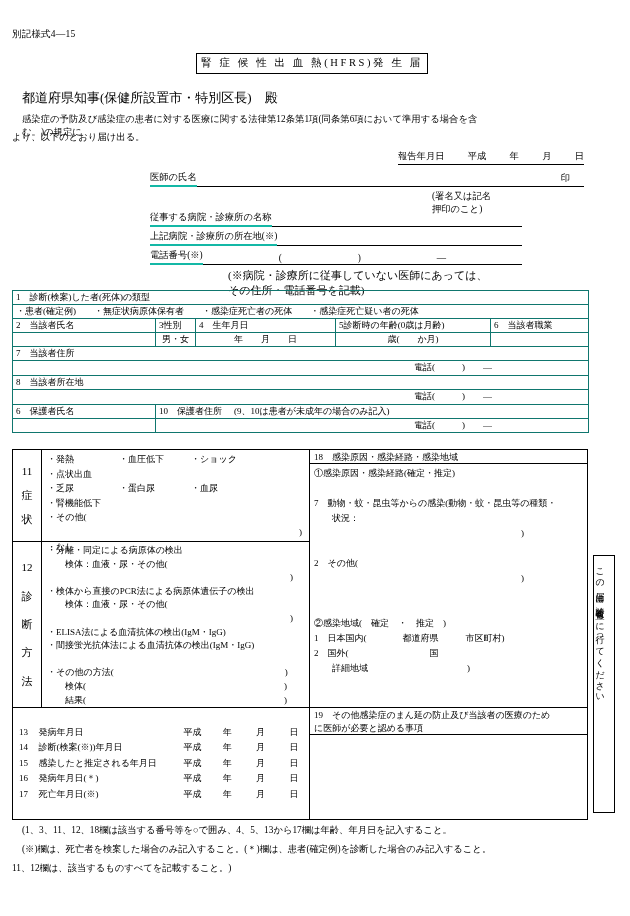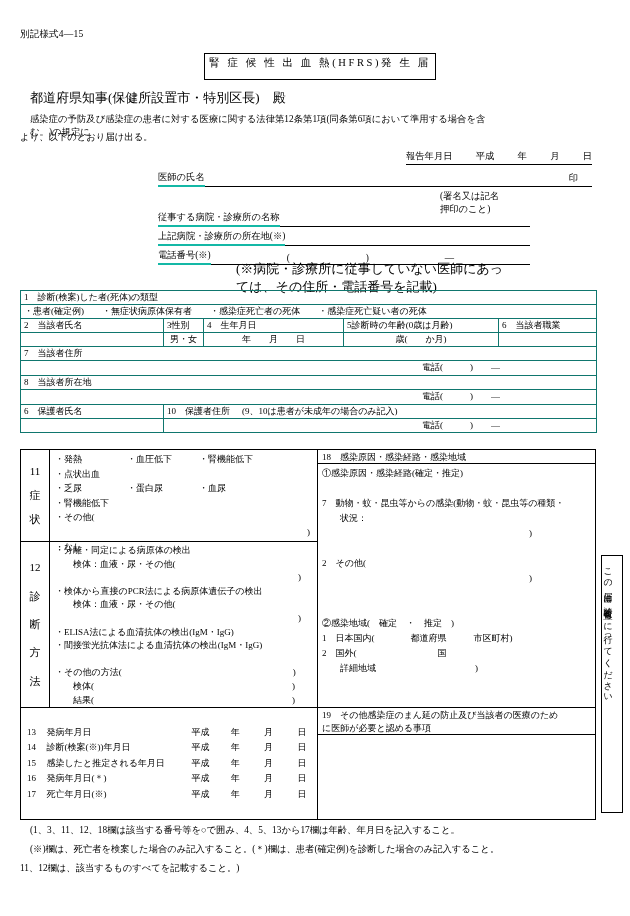--- a/index.html
+++ b/index.html
@@ -14,37 +14,36 @@
     font-family: "Liberation Serif", "DejaVu Serif", serif;
     color: #000000;
     font-size: 9px;
     overflow: hidden;
   }
   .page {
     position: absolute;
     left: 0; top: 0;
     width: 498px;
     height: 916px;
-    margin-left: 8px;
   }
   .abs { position: absolute; }
 
   
   #form-code {
     left: 12px; top: 28px;
     font-size: 9.5px;
     letter-spacing: 0.2px;
   }
   #title-box {
     left: 196px; top: 53px;
     width: 232px;
     box-sizing: border-box;
     border: 1px solid #000;
     text-align: center;
-    padding: 2px 0 9px 0;
+    padding: 2px 0 3px 0;
     font-size: 10.5px;
     letter-spacing: 2.6px;
   }
   #addressee {
     left: 22px; top: 89px;
     font-size: 13px;
   }
   .body-line {
     font-size: 9.3px;
     letter-spacing: 0.05px;
@@ -79,21 +78,21 @@
     border-bottom: 1px solid #000;
     padding-bottom: 1px;
     padding-right: 14px;
     white-space: nowrap;
   }
   #signature-note { left: 432px; top: 190px; font-size: 9.3px; }
   #hospital-name-row { left: 150px; top: 211px; width: 372px; }
   #hospital-addr-row { left: 150px; top: 230px; width: 372px; }
   #phone-row { left: 150px; top: 249px; width: 372px; }
   #phone-row .ph-seg { border-bottom:1px solid #000; padding-bottom:1px; white-space: nowrap;}
-  #phone-note { left: 222px; top: 260px; font-size: 13px; padding-left: 6px; }
+  #phone-note { left: 222px; top: 268px; font-size: 11px; padding-left: 6px; }
 
   
   #tableA {
     left: 12px; top: 290px;
     width: 576px;
     border-collapse: collapse;
     table-layout: fixed;
     font-size: 9px;
   }
   #tableA td {
@@ -284,21 +283,21 @@
 
     <div class="bx" id="box-11-lbl">
       <div class="vlabel">
         <span>11</span>
         <span>症</span>
         <span>状</span>
       </div>
     </div>
     <div class="bx" id="box-11-body">
       <div class="pad">
-        <div class="ln">・発熱　　　　　・血圧低下　　　・腎機能低下</div>
+        <div class="ln">・発熱　　　　　・血圧低下　　　・ショック</div>
         <div class="ln">・点状出血</div>
         <div class="ln">・乏尿　　　　　・蛋白尿　　　　・血尿</div>
         <div class="ln">・腎機能低下</div>
         <div class="ln">・その他(</div>
         <div class="ln">　　　　　　　　　　　　　　　　　　　　　　　　　　　　)</div>
         <div class="ln">・なし</div>
       </div>
     </div>
 
     <div class="bx" id="box-12-lbl">

